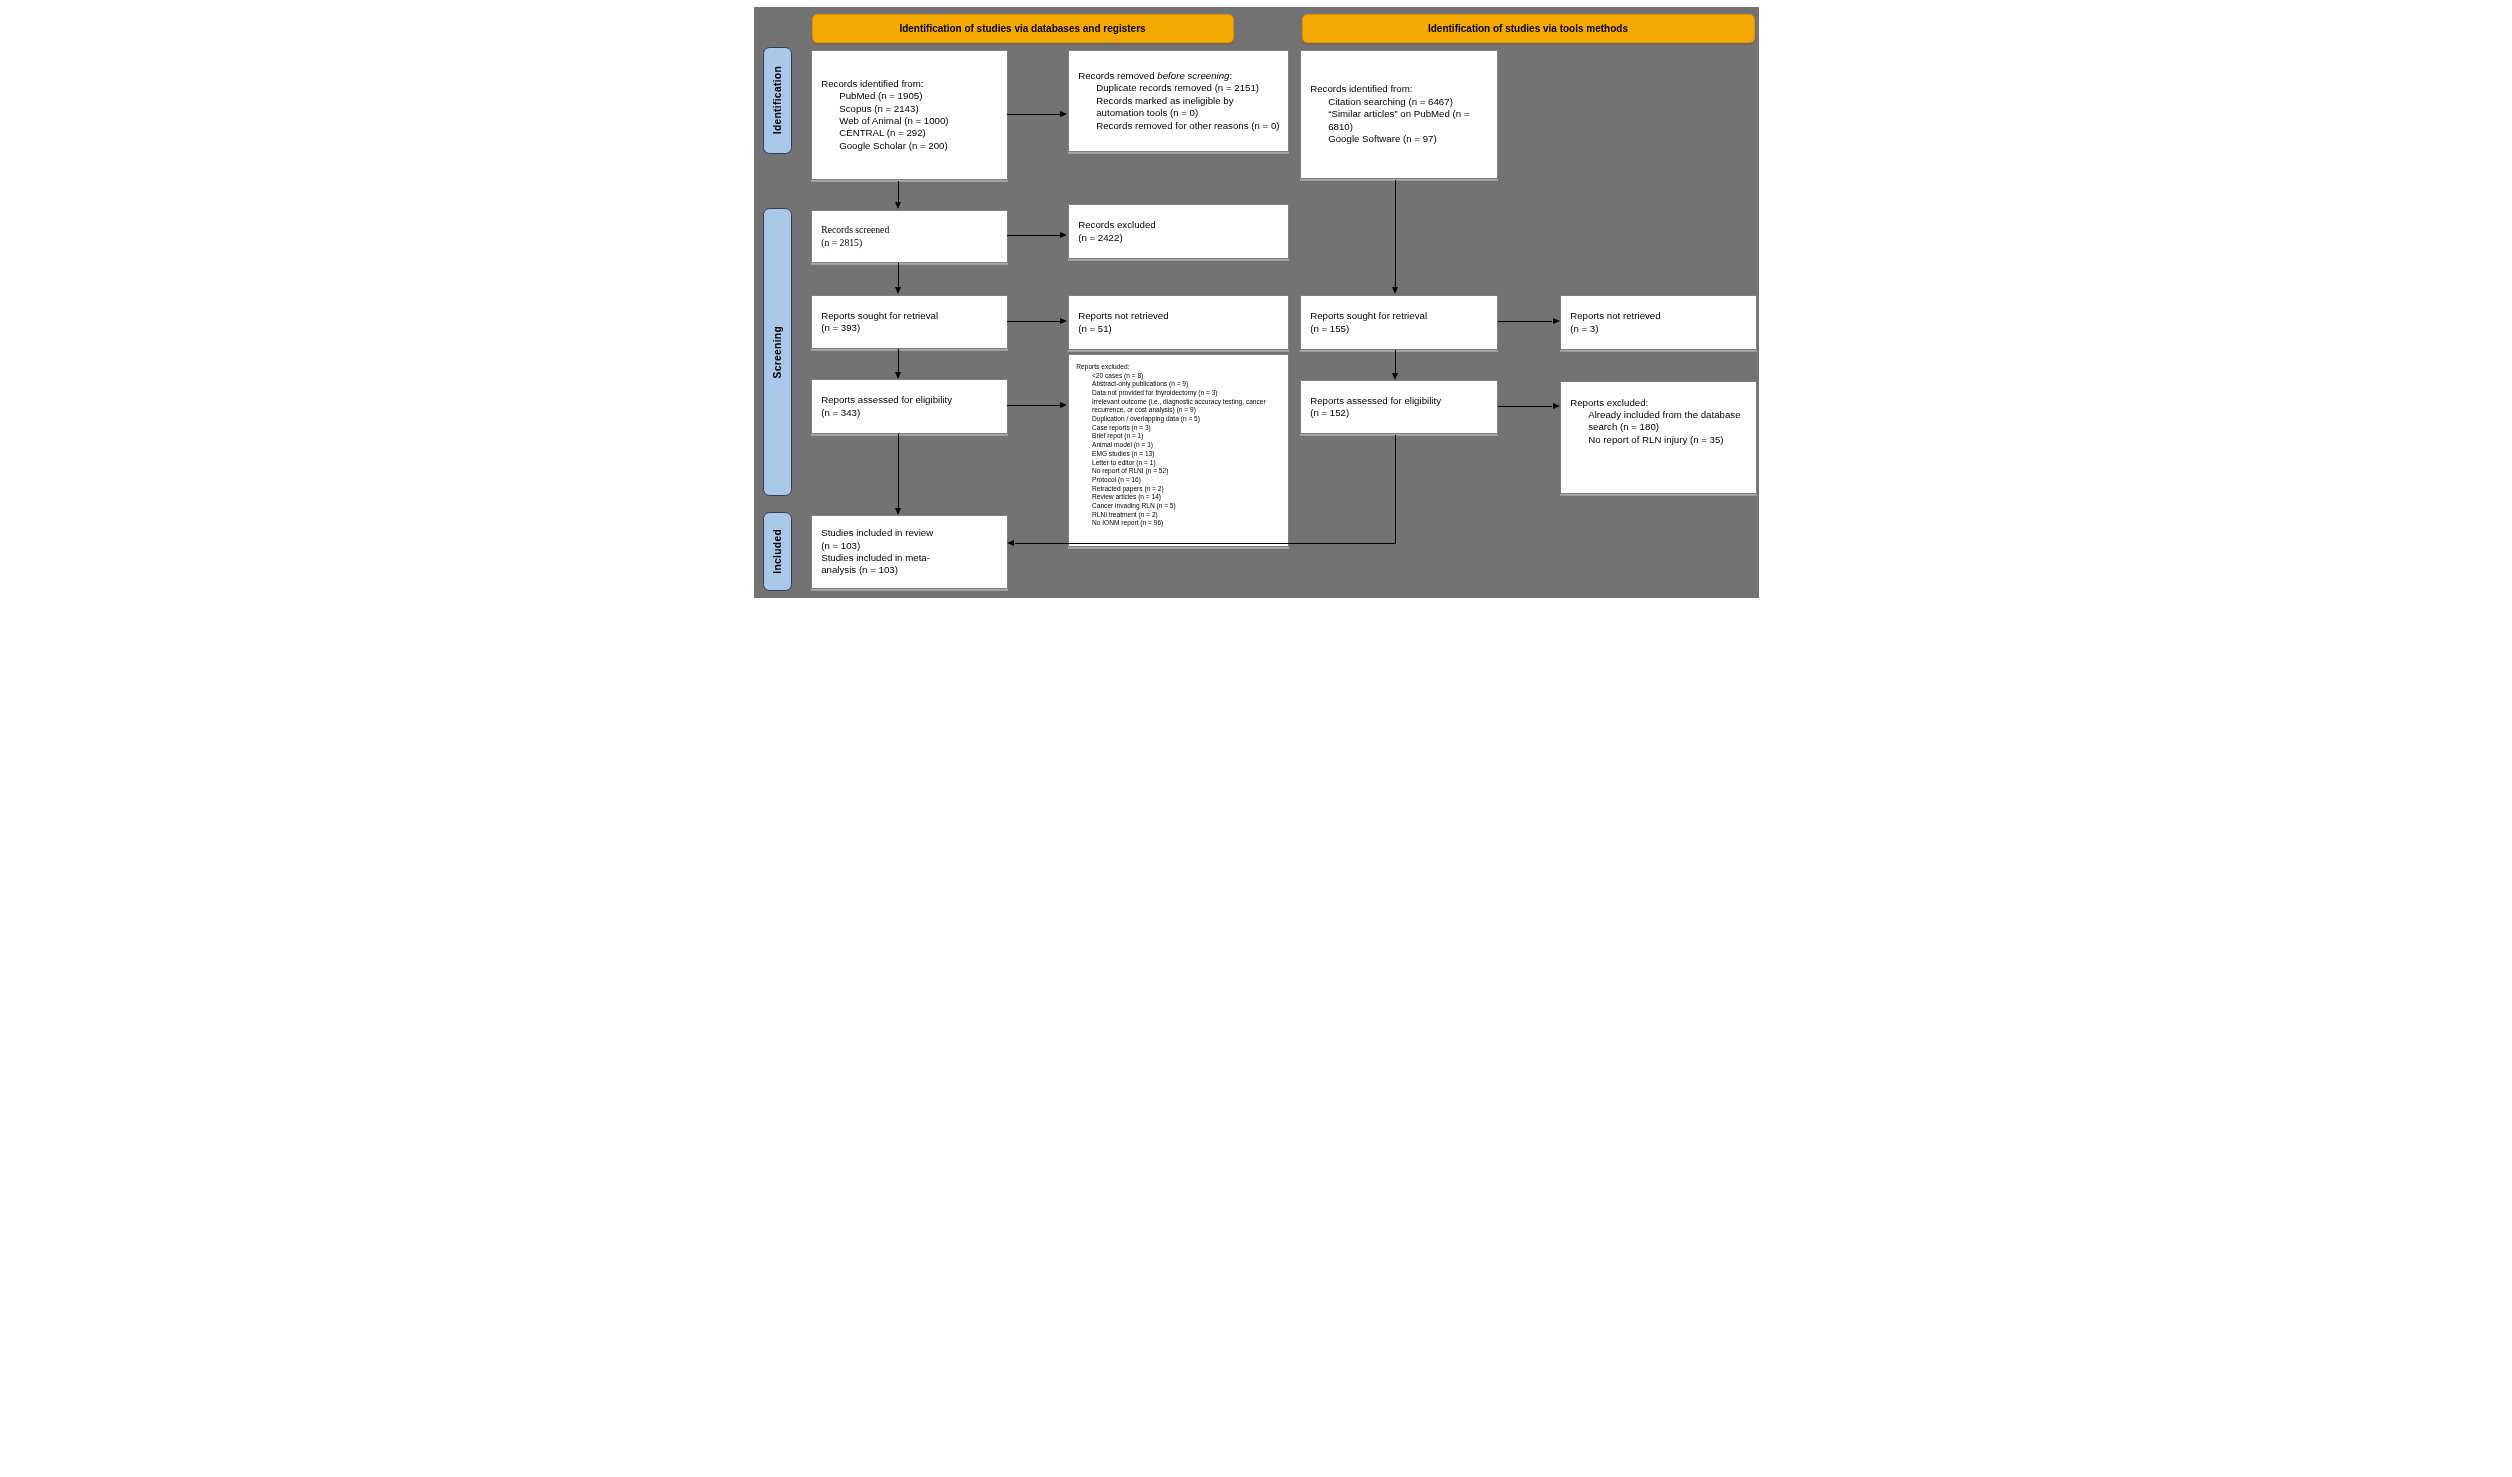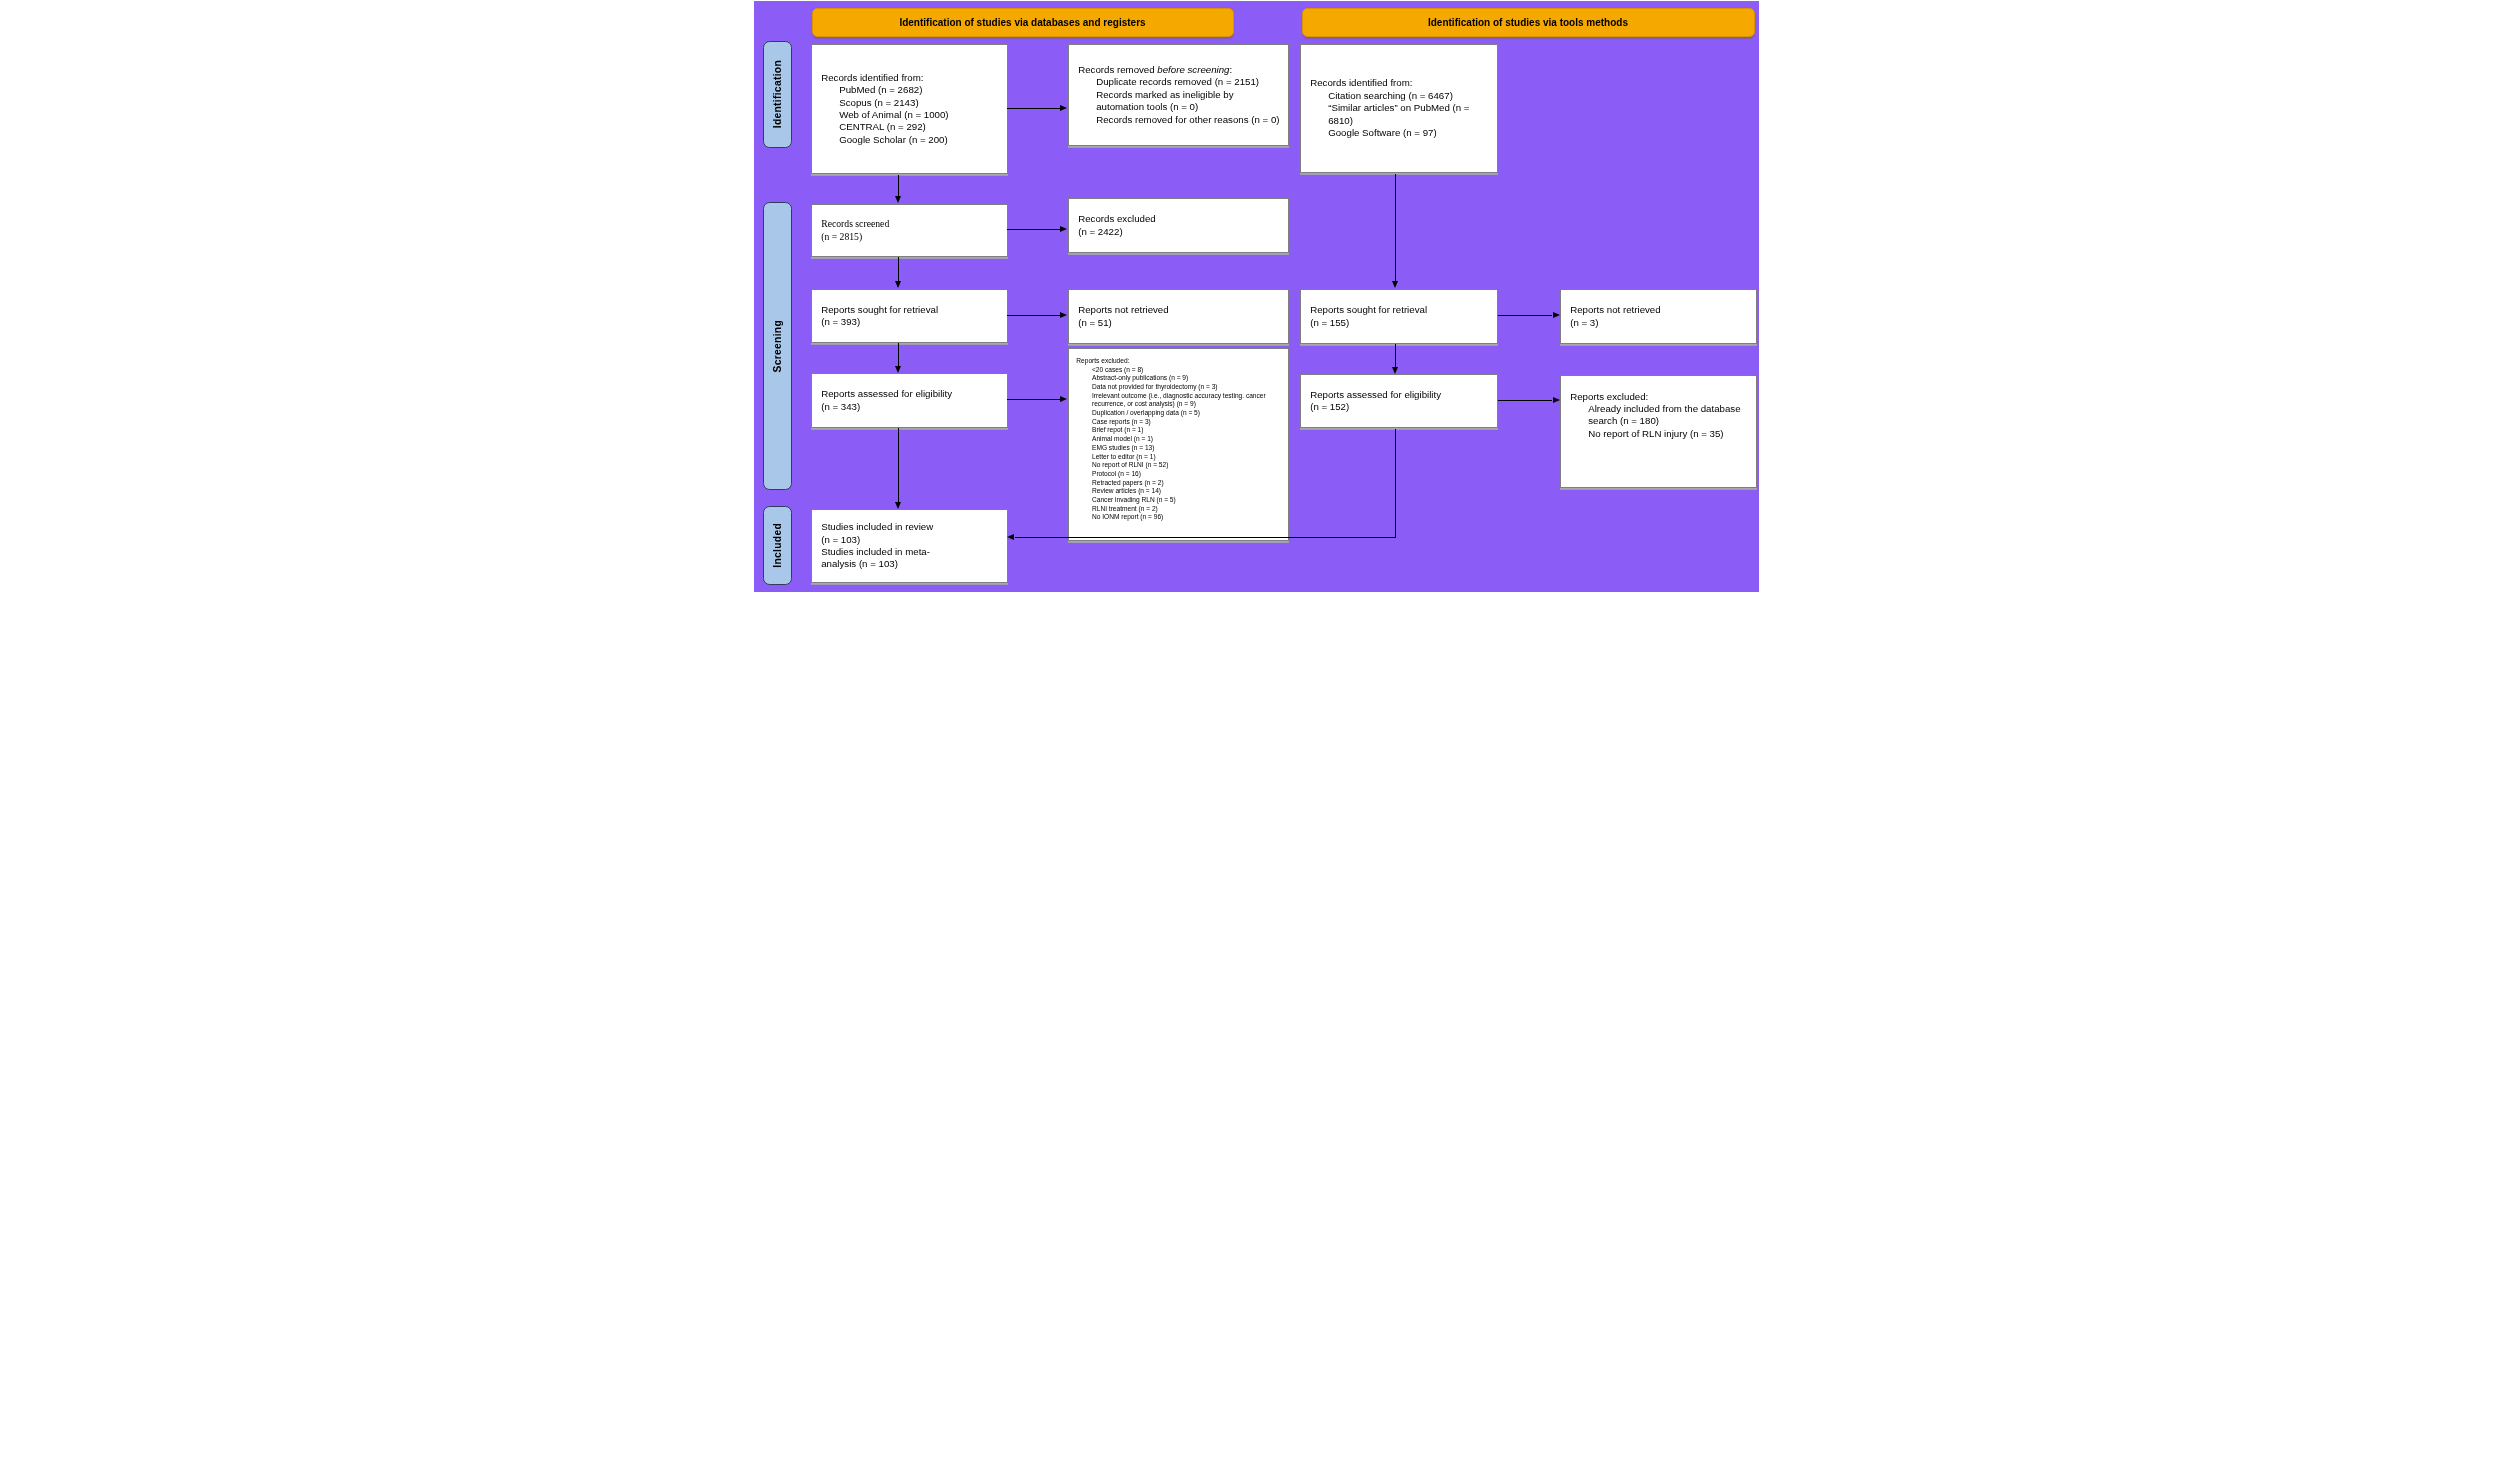--- a/index.html
+++ b/index.html
@@ -1,16 +1,16 @@
 <!DOCTYPE html>
 <html style="font-size:9.7px"><head>
 <meta charset="utf-8">
 <style>
   html,body{margin:0;padding:0;background:#ffffff;font-family:"Liberation Sans",sans-serif;}
-  #canvas{position:relative;width:1005px;height:591px;background:#8b5cf6;margin:1px auto;color:#000;}
+  #canvas{position:relative;width:1005px;height:591px;background:#737373;margin:7px auto;color:#000;}
 
   .band{position:absolute;background:#F5A800;border:0.6px solid #DB9400;border-radius:5.4px;
         display:flex;align-items:center;justify-content:center;font-weight:700;font-size:10px;
         box-shadow:0 1.2px 1.2px rgba(120,90,0,.35);}
   .band-db{left:58px;top:6.6px;width:420px;height:27px;}
   .band-other{left:548px;top:6.6px;width:451px;height:27px;}
 
   .stage{position:absolute;background:#A9C8E9;border:1.8px solid #2F3F57;border-radius:6.6px;
          display:flex;align-items:center;justify-content:center;}
   .stage span{writing-mode:vertical-rl;transform:rotate(180deg);font-weight:700;font-size:10.3px;letter-spacing:0.3px;}
@@ -67,21 +67,21 @@
   <div class="stage stage-screening">
     <span>Screening</span>
   </div>
   <div class="stage stage-included">
     <span>Included</span>
   </div>
 
   <div class="box b1">
     <div class="title">Records identified from:</div>
     <div class="items">
-        <div>PubMed (n = 2682)</div>
+        <div>PubMed (n = 1905)</div>
         <div>Scopus (n = 2143)</div>
         <div>Web of Animal (n = 1000)</div>
         <div>CENTRAL (n = 292)</div>
         <div>Google Scholar (n = 200)</div>
       </div>
   </div>
 
   <div class="box b2">
     <div class="title"><span>Records removed </span><i>before screening</i><span>:</span></div>
     <div class="items">

